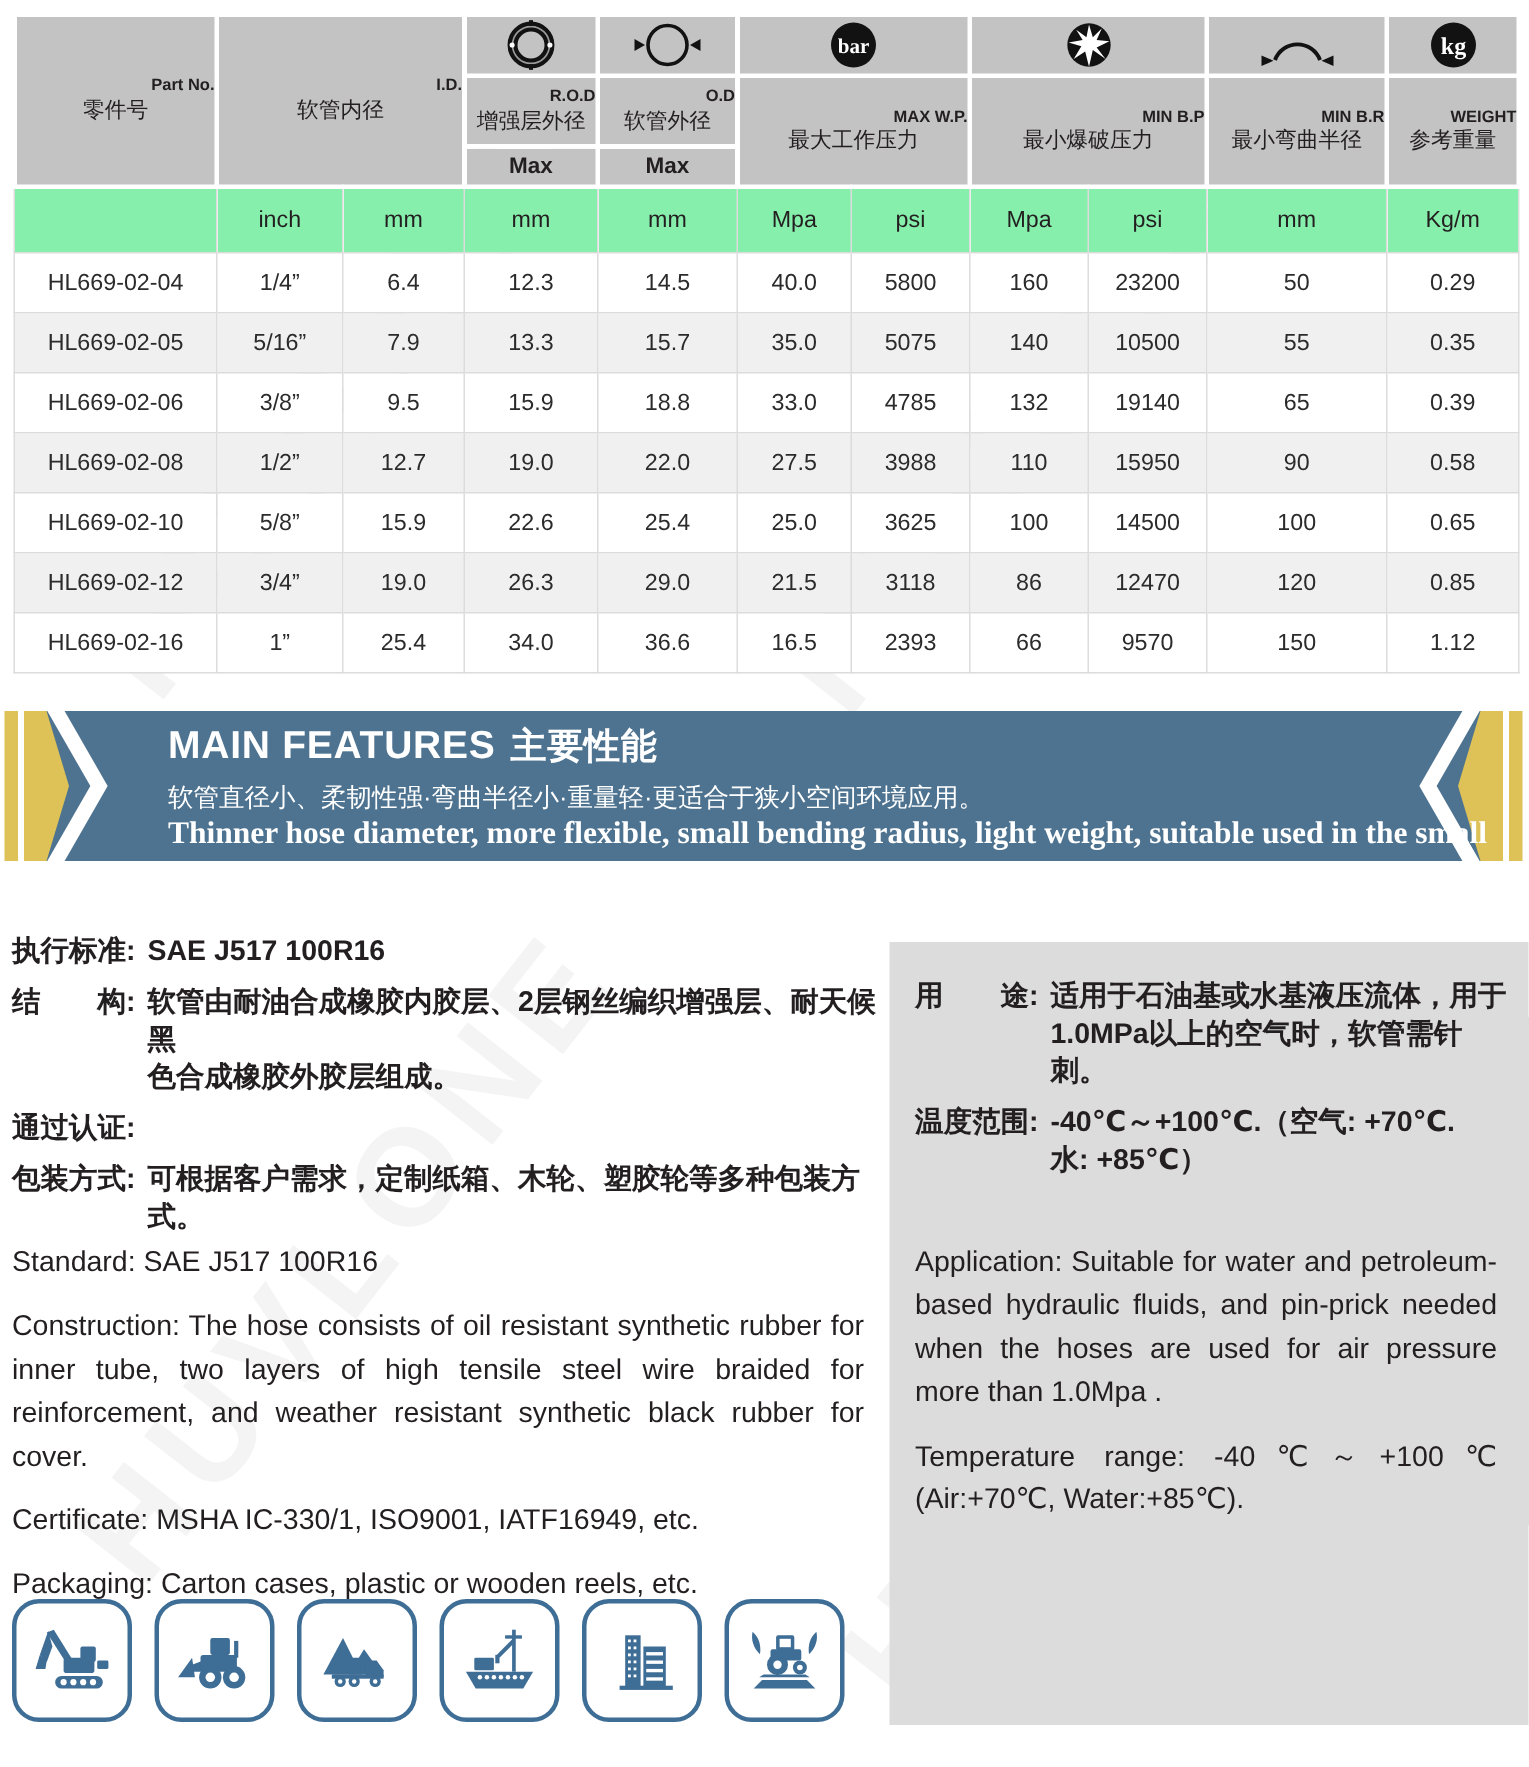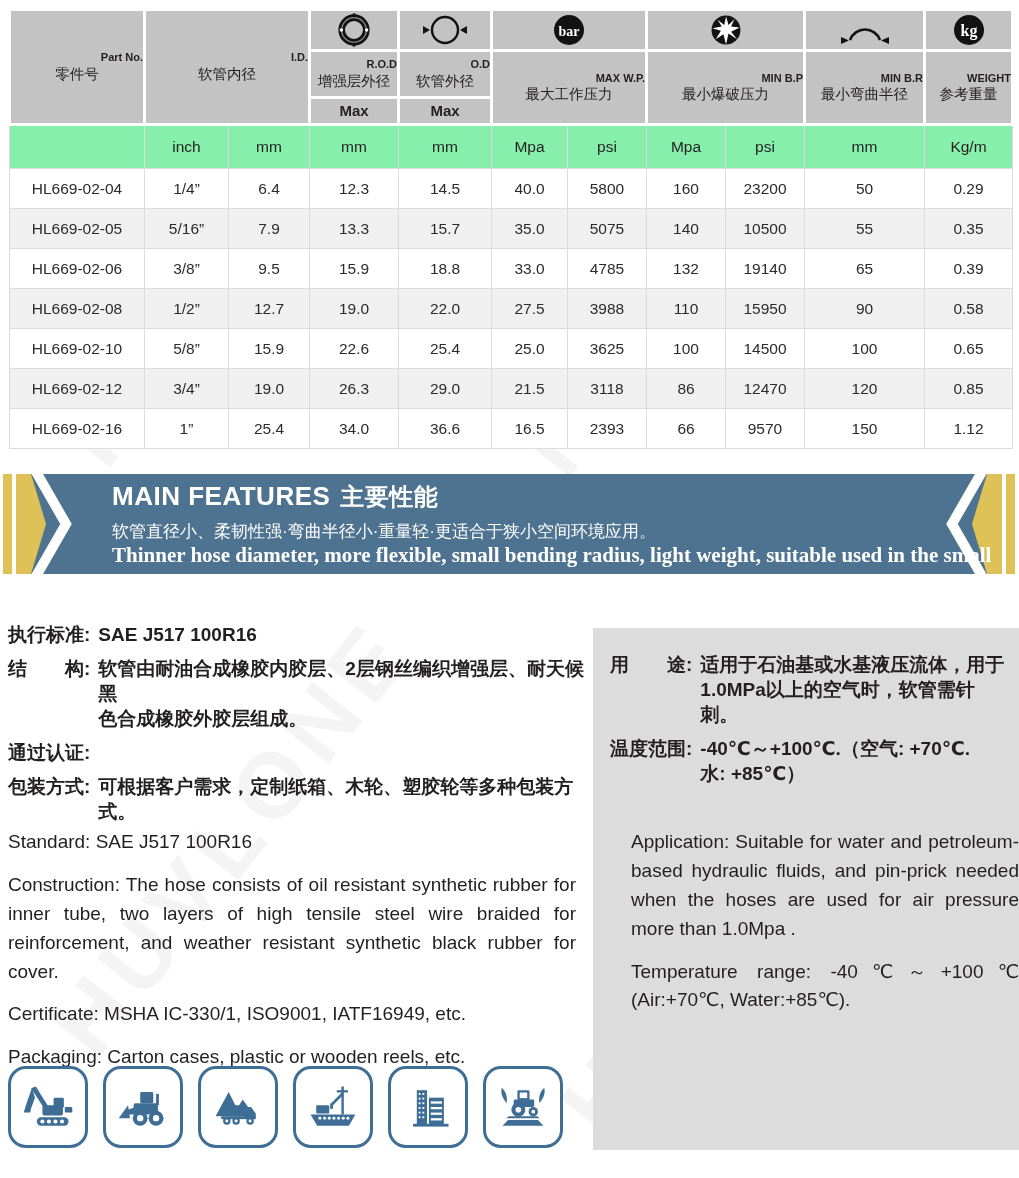--- a/index.html
+++ b/index.html
@@ -39,21 +39,21 @@
   .gray-panel{position:absolute;left:593px;top:628px;width:426px;height:522px;background:#dcdcdc;z-index:1;}
   
   .zh-specs{position:absolute;z-index:2;font-size:19px;font-weight:bold;line-height:1.32;}
   .zh-left{left:8px;top:622px;width:578px;}
   .zh-right{left:610px;top:652px;width:396px;}
   .zh-row{display:flex;margin-bottom:9px;}
   .zh-label{flex:0 0 auto;white-space:nowrap;margin-right:8px;}
   .zh-text{white-space:pre-line;}
   .en-specs{position:absolute;z-index:2;font-size:19px;line-height:1.52;}
   .en-left{left:8px;top:828px;width:568px;}
-  .en-right{left:610px;top:828px;width:388px;margin-left:21px;}
+  .en-right{left:610px;top:828px;width:388px;}
   .en-p{margin:0 0 14px 0;text-align:justify;}
   .en-p:last-child{margin-bottom:0;}
   
   .footer-icons{position:absolute;left:8px;top:1066px;display:flex;z-index:2;}
   .app-icon{width:74px;height:76px;border:3px solid #3e6d96;border-radius:18px;background:#fff;
             display:flex;align-items:center;justify-content:center;margin-right:15px;}
   .app-icon svg{display:block;}
 </style>
 </head>
 <body>

